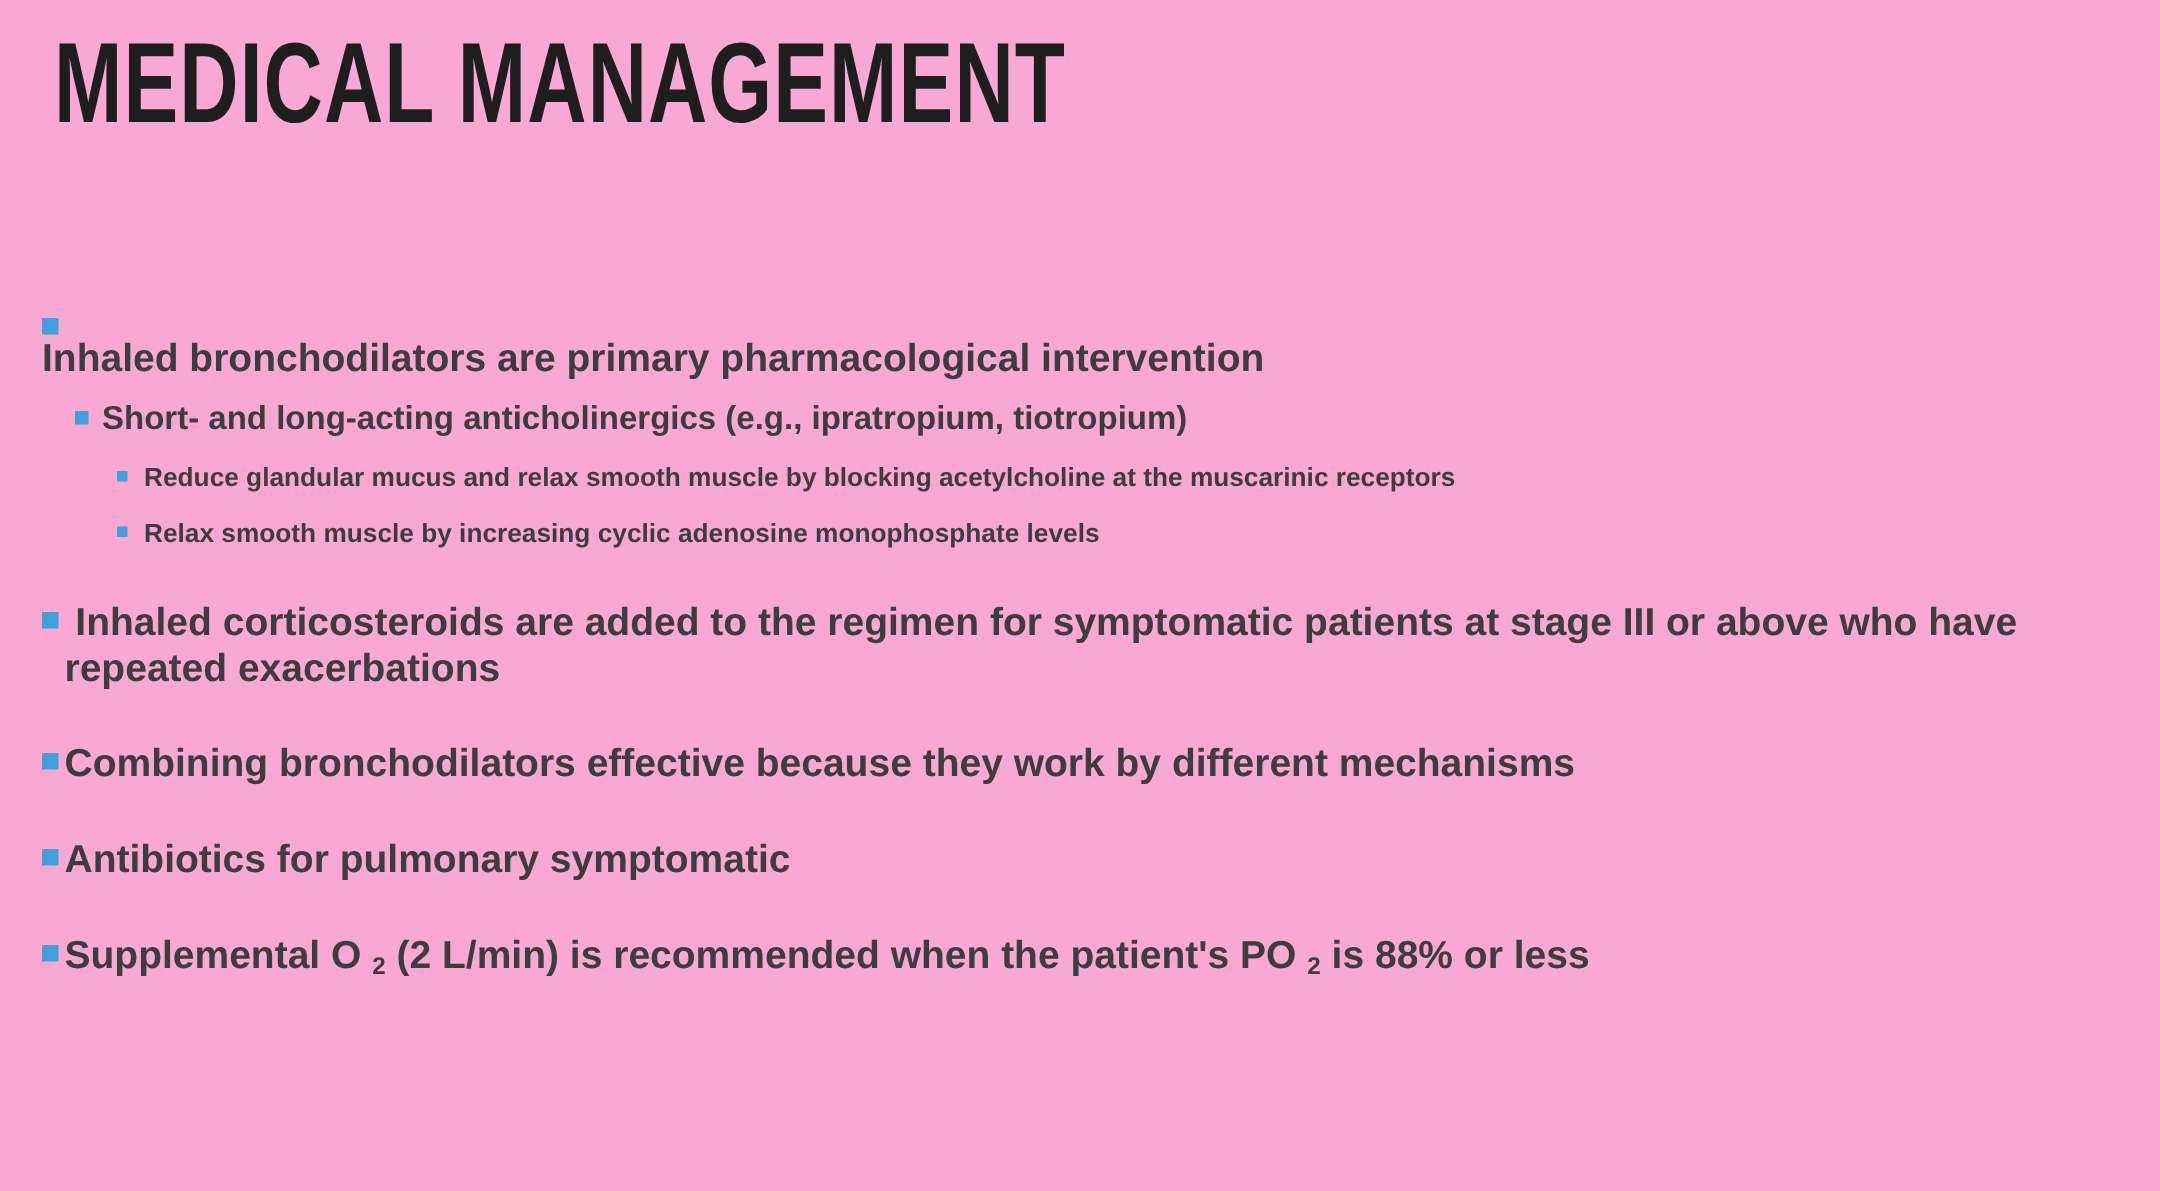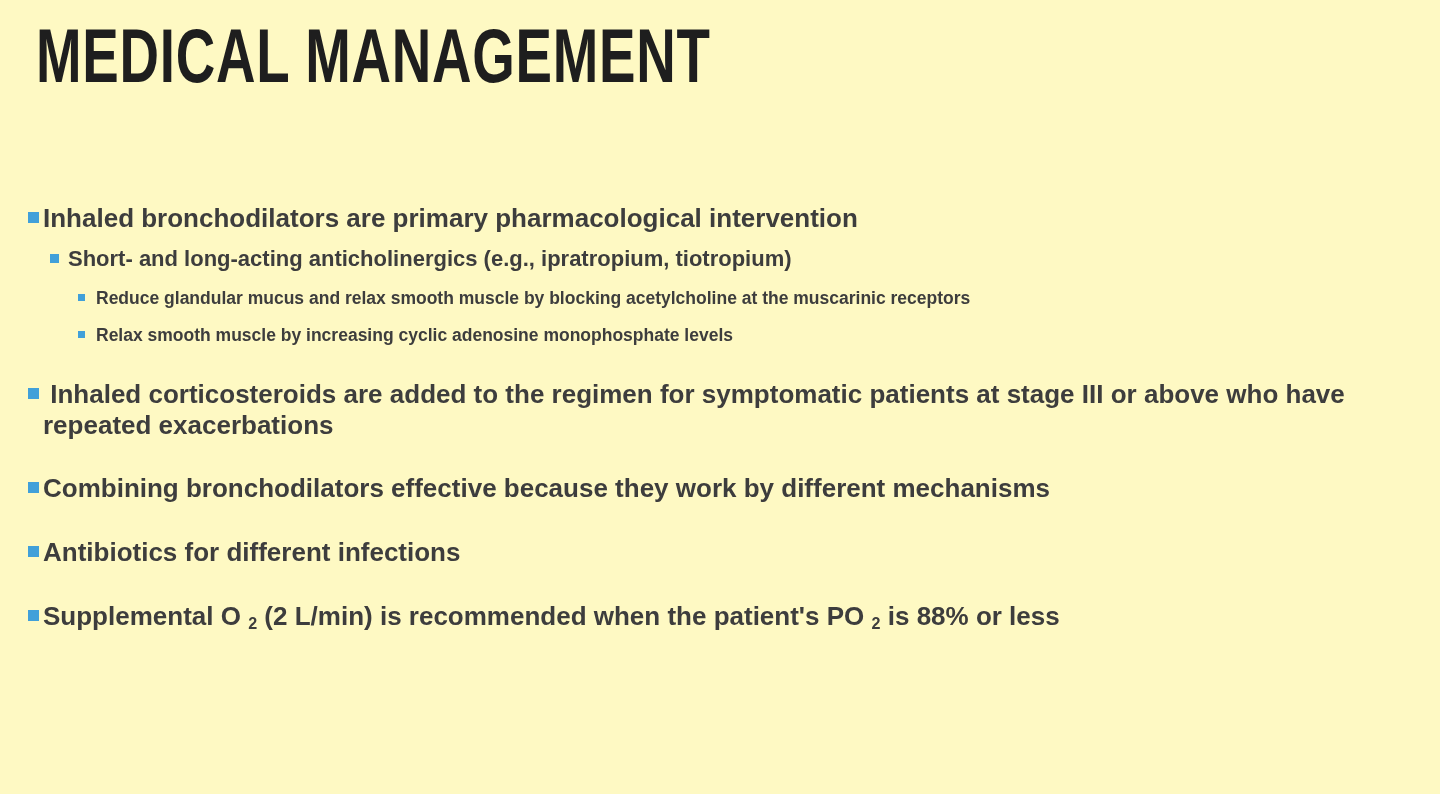--- a/index.html
+++ b/index.html
@@ -4,21 +4,21 @@
 <style>
   html, body {
     margin: 0;
     padding: 0;
     background: #ffffff;
   }
   .slide {
     position: relative;
     width: 1440px;
     height: 794px;
-    background: #fef9c3;
+    background: #f9a8d4;
     font-family: "Liberation Sans", sans-serif;
     overflow: hidden;
   }
   .slide-title {
     position: absolute;
     left: 36px;
     top: 16px;
     font-size: 76px;
     font-weight: 700;
     line-height: 1.05;
@@ -34,21 +34,21 @@
     top: 203px;
     right: 6px;
   }
   .bullet {
     display: flex;
     align-items: flex-start;
     font-weight: 700;
     color: #3d3d3d;
   }
   .b1 { font-size: 26px; line-height: 1.18; margin-top: 33px; }
-  .b1:first-child { margin-top: 0; }
+  .b1:first-child { margin-top: 0; flex-direction: column; }
   .b2 { font-size: 22px; line-height: 1.2; margin-top: 12px; margin-left: 22px; }
   .b3 { font-size: 17.5px; line-height: 1.2; margin-top: 16px; margin-left: 50px; }
   .marker {
     flex: 0 0 auto;
     background: var(--accent, #41a0d9);
   }
   .b1 > .marker { width: 11px; height: 11px; margin: 9px 4px 0 0; }
   .b2 > .marker { width: 9px;  height: 9px;  margin: 8px 9px 0 0; }
   .b3 > .marker { width: 7px;  height: 7px;  margin: 6px 11px 0 0; }
   .txt {
@@ -91,20 +91,20 @@
       <div class="bullet b1">
         <span class="marker"></span>
         <span class="txt"> Inhaled corticosteroids are added to the regimen for symptomatic patients at stage III or above who have repeated exacerbations</span>
       </div>
       <div class="bullet b1">
         <span class="marker"></span>
         <span class="txt">Combining bronchodilators effective because they work by different mechanisms</span>
       </div>
       <div class="bullet b1">
         <span class="marker"></span>
-        <span class="txt">Antibiotics for different infections</span>
+        <span class="txt">Antibiotics for pulmonary symptomatic</span>
       </div>
       <div class="bullet b1">
         <span class="marker"></span>
         <span class="txt">Supplemental O <span class="sub">2</span> (2 L/min) is recommended when the patient's PO <span class="sub">2</span> is 88% or less</span>
       </div>
     </div>
 </div>
 
 </body></html>

